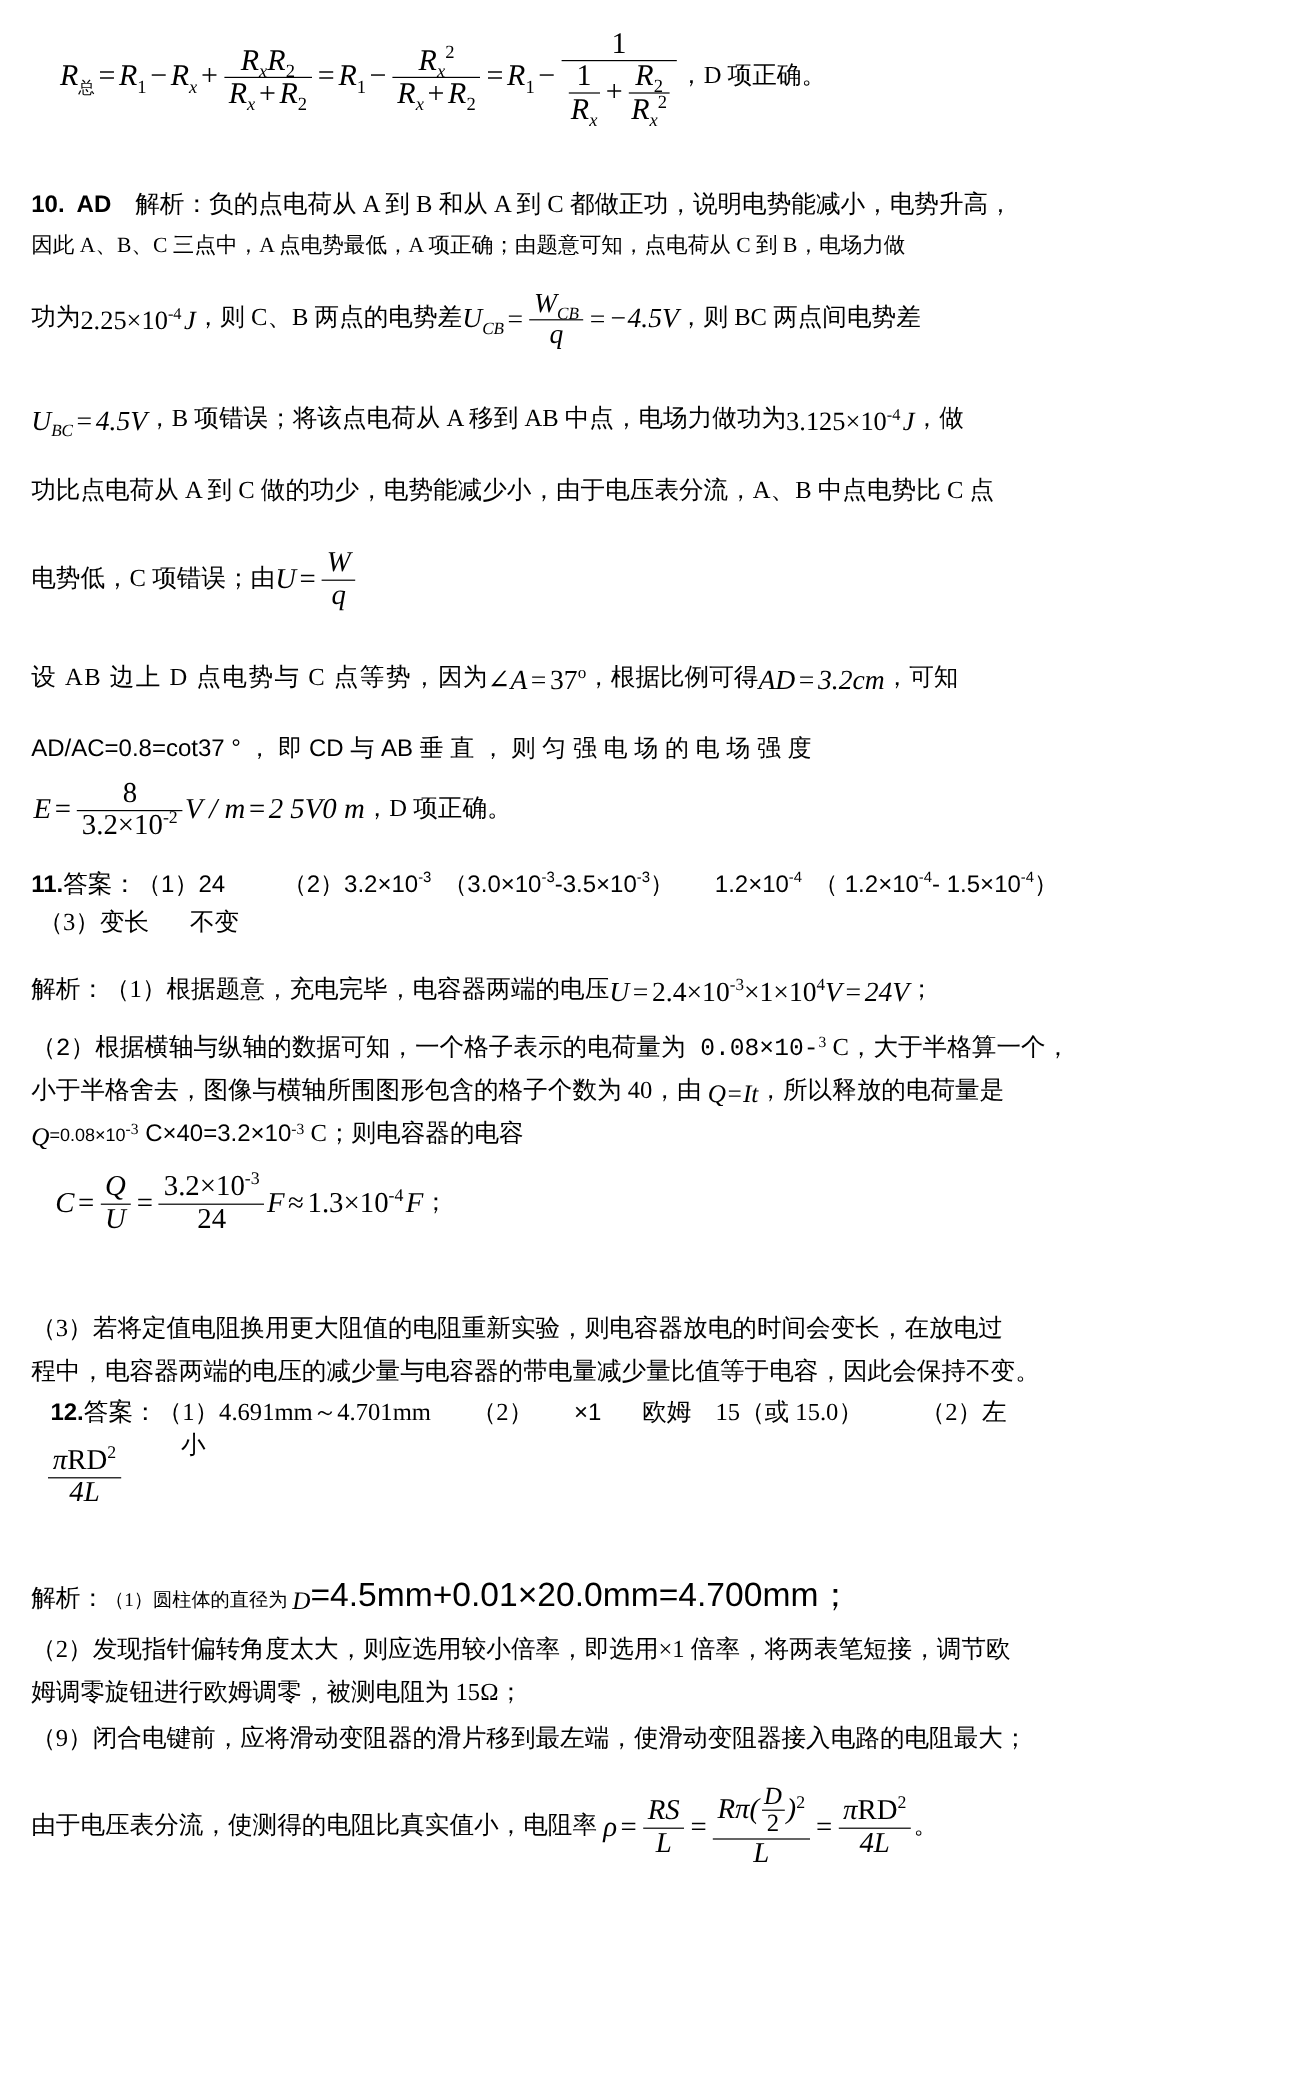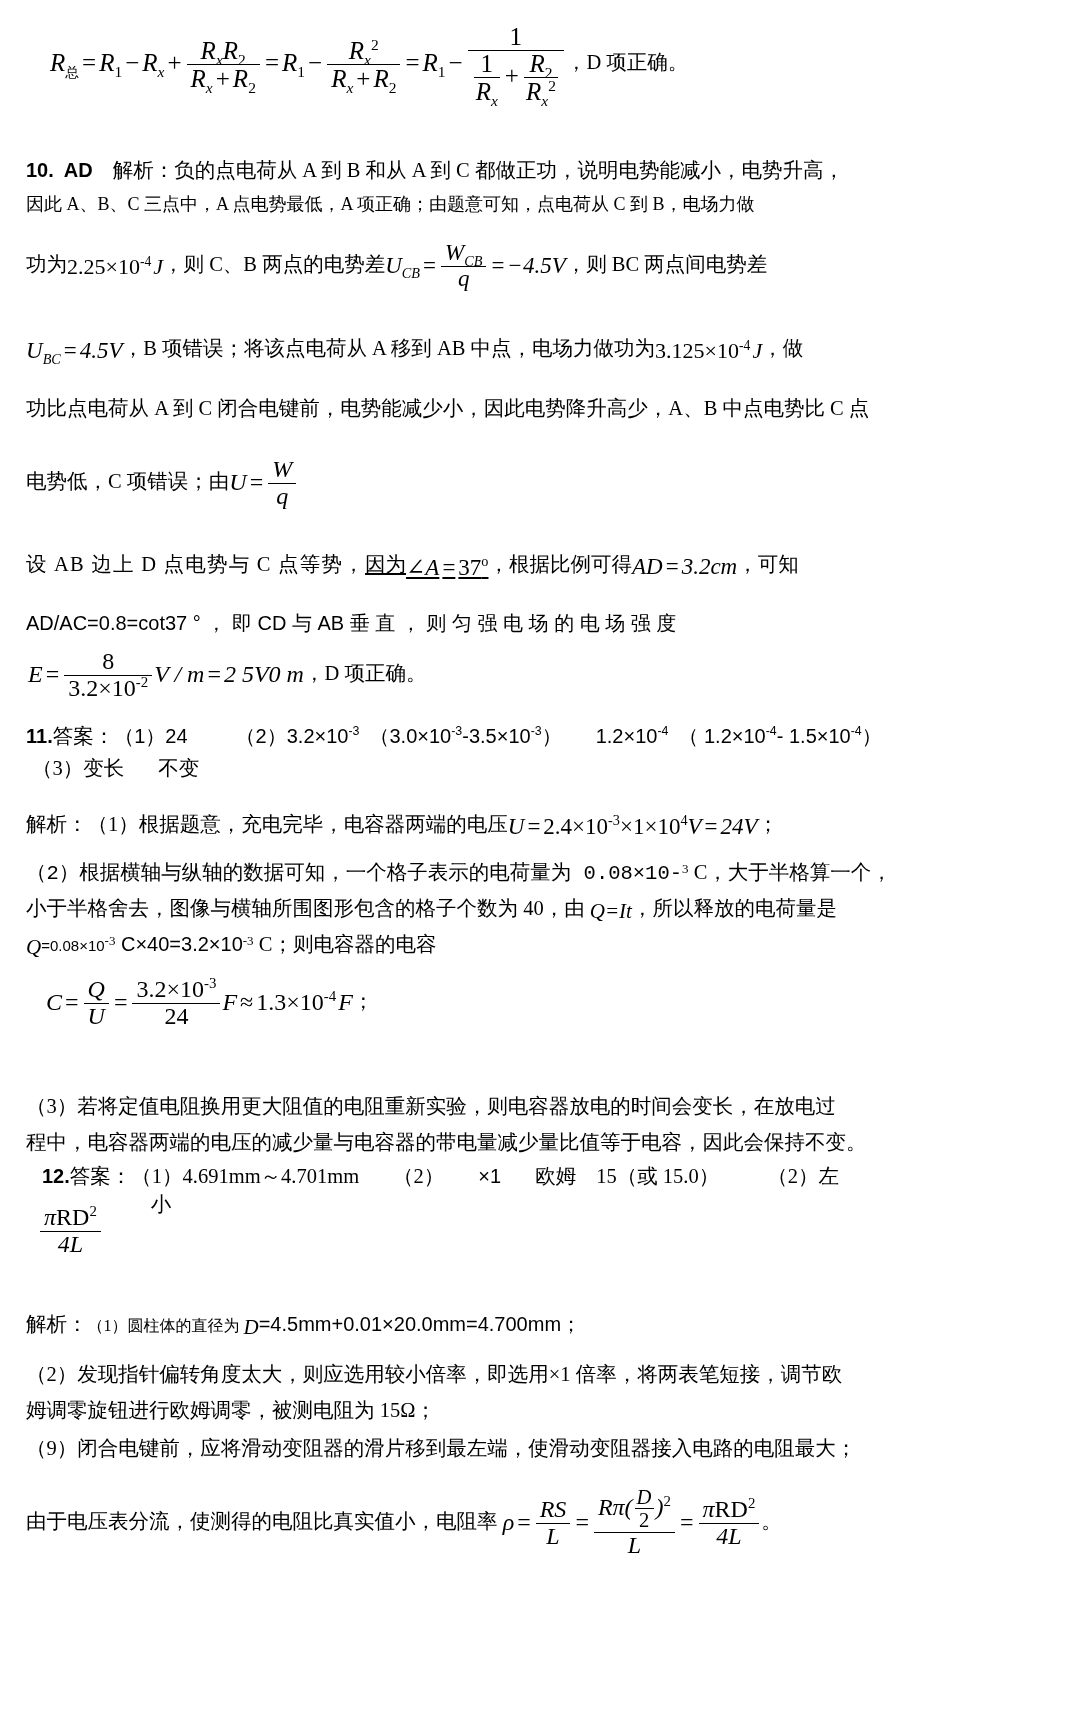--- a/index.html
+++ b/index.html
@@ -23,21 +23,21 @@
   }
   .body-col {
     position: absolute;
     left: 24px;
     top: 10px;
     width: 1026px;
   }
   .cjk { font-family: "Liberation Serif", "DejaVu Serif", serif; }
   .sans { font-family: "Liberation Sans", "DejaVu Sans", sans-serif; }
   .bold { font-weight: bold; }
-  .und { text-decoration: underline; }
+  .und { }
 
   
   .math {
     font-family: "Liberation Serif", "DejaVu Serif", serif;
     font-style: italic;
     font-size: 23px;
     white-space: nowrap;
     display: inline-block;
     vertical-align: middle;
   }
@@ -110,21 +110,21 @@
 
     <div class="row" style="left:2px; top:232px; width:1020px;">
       <span class="cjk" style="font-size:20.5px;">功为</span><span class="math" style="font-size:22px;"><span class="mn">2.25×10</span><sup class="nm">-4</sup><span class="mi" style="padding-left:2px;">J</span></span><span class="cjk" style="font-size:20.5px;">，则 C、B 两点的电势差</span><span class="math" style="font-size:23px;"><span class="mi">U</span><sub class="sm">CB</sub><span class="op">=</span><span class="frac"><span class="num"><span class="mi">W</span><sub class="sm">CB</sub></span><span class="den"><span class="mi">q</span></span></span><span class="op">=</span><span class="mi">−4.5V</span></span><span class="cjk" style="font-size:20.5px;">，则 BC 两点间电势差</span>
     </div>
 
     <div class="row" style="left:2px; top:324px; width:1020px;">
       <span class="math" style="font-size:23px;"><span class="mi">U</span><sub class="sm">BC</sub><span class="op">=</span><span class="mi">4.5V</span></span><span class="cjk" style="font-size:20.5px;">，B 项错误；将该点电荷从 A 移到 AB 中点，电场力做功为</span><span class="math" style="font-size:22px;"><span class="mn">3.125×10</span><sup class="nm">-4</sup><span class="mi" style="padding-left:2px;">J</span></span><span class="cjk" style="font-size:20.5px;">，做</span>
     </div>
 
     <div class="row" style="left:2px; top:384px; width:1020px;">
-      <span class="cjk" style="font-size:20.5px;">功比点电荷从 A 到 C 闭合电键前，电势能减少小，因此电势降升高少，A、B 中点电势比 C 点</span>
+      <span class="cjk" style="font-size:20.5px;">功比点电荷从 A 到 C 做的功少，电势能减少小，由于电压表分流，A、B 中点电势比 C 点</span>
     </div>
 
     <div class="row" style="left:2px; top:448px; width:1020px;">
       <span class="cjk" style="font-size:20.5px;">电势低，C 项错误；由</span><span class="math" style="font-size:24px;"><span class="mi">U</span><span class="op">=</span><span class="frac"><span class="num"><span class="mi">W</span></span><span class="den"><span class="mi">q</span></span></span></span>
     </div>
 
     <div class="row" style="left:2px; top:540px; width:1020px;">
       <span class="cjk wide-track" style="font-size:20.5px;">设 AB 边上 D 点电势与 C 点等势，</span><span class="cjk und" style="font-size:20.5px;">因为</span><span class="math und" style="font-size:23px;"><span class="mi">∠A</span><span class="op">=</span><span class="mn">37</span><sup class="nm">o</sup></span><span class="cjk" style="font-size:20.5px;">，根据比例可得</span><span class="math" style="font-size:23px;"><span class="mi">AD</span><span class="op">=</span><span class="mi">3.2cm</span></span><span class="cjk" style="font-size:20.5px;">，可知</span>
     </div>
 
@@ -174,21 +174,21 @@
 
     <div class="row" style="left:18px; top:1152px; width:1024px;">
       <span class="sans bold" style="font-size:20px;">12.</span><span class="cjk" style="font-size:20.5px;">答案：</span><span class="cjk" style="font-size:20.5px;">（1）4.691mm～4.701mm</span><span class="sp6"></span><span class="cjk" style="font-size:20.5px;">（2）</span><span class="sp6"></span><span class="sans" style="font-size:20px;">×1</span><span class="sp6"></span><span class="cjk" style="font-size:20.5px;">欧姆</span><span class="sp4"></span><span class="cjk" style="font-size:20.5px;">15（或 15.0）</span><span class="sp8"></span><span class="cjk" style="font-size:20.5px;">（2）左</span>
     </div>
 
     <div class="row" style="left:14px; top:1196px;">
       <span class="math" style="font-size:24px;"><span class="frac"><span class="num"><span class="mi">π</span><span class="up">RD</span><sup class="nm">2</sup></span><span class="den"><span class="mi">4L</span></span></span></span><span class="sp8"></span><span class="cjk" style="font-size:20.5px; vertical-align:top; position:relative; top:-16px;">小</span>
     </div>
 
     <div class="row" style="left:2px; top:1300px; width:1024px;">
-      <span class="cjk" style="font-size:20.5px;">解析：</span><span class="cjk" style="font-size:16px;">（1）圆柱体的直径为 </span><span class="math" style="font-size:21px;">D</span><span class="sans" style="font-size:20px;">=4.5mm+0.01×20.0mm=4.700mm；</span>
+      <span class="cjk" style="font-size:20.5px;">解析：</span><span class="cjk" style="font-size:16px;">（1）圆柱体的直径为 </span><span class="math" style="font-size:21px;">D</span><span class="sans" style="font-size:28px;">=4.5mm+0.01×20.0mm=4.700mm；</span>
     </div>
 
     <div class="row" style="left:2px; top:1350px; width:1024px;">
       <span class="cjk" style="font-size:20.5px;">（2）发现指针偏转角度太大，则应选用较小倍率，即选用×1 倍率，将两表笔短接，调节欧</span>
     </div>
 
     <div class="row" style="left:2px; top:1386px; width:1024px;">
       <span class="cjk" style="font-size:20.5px;">姆调零旋钮进行欧姆调零，被测电阻为 15Ω；</span>
     </div>
 

